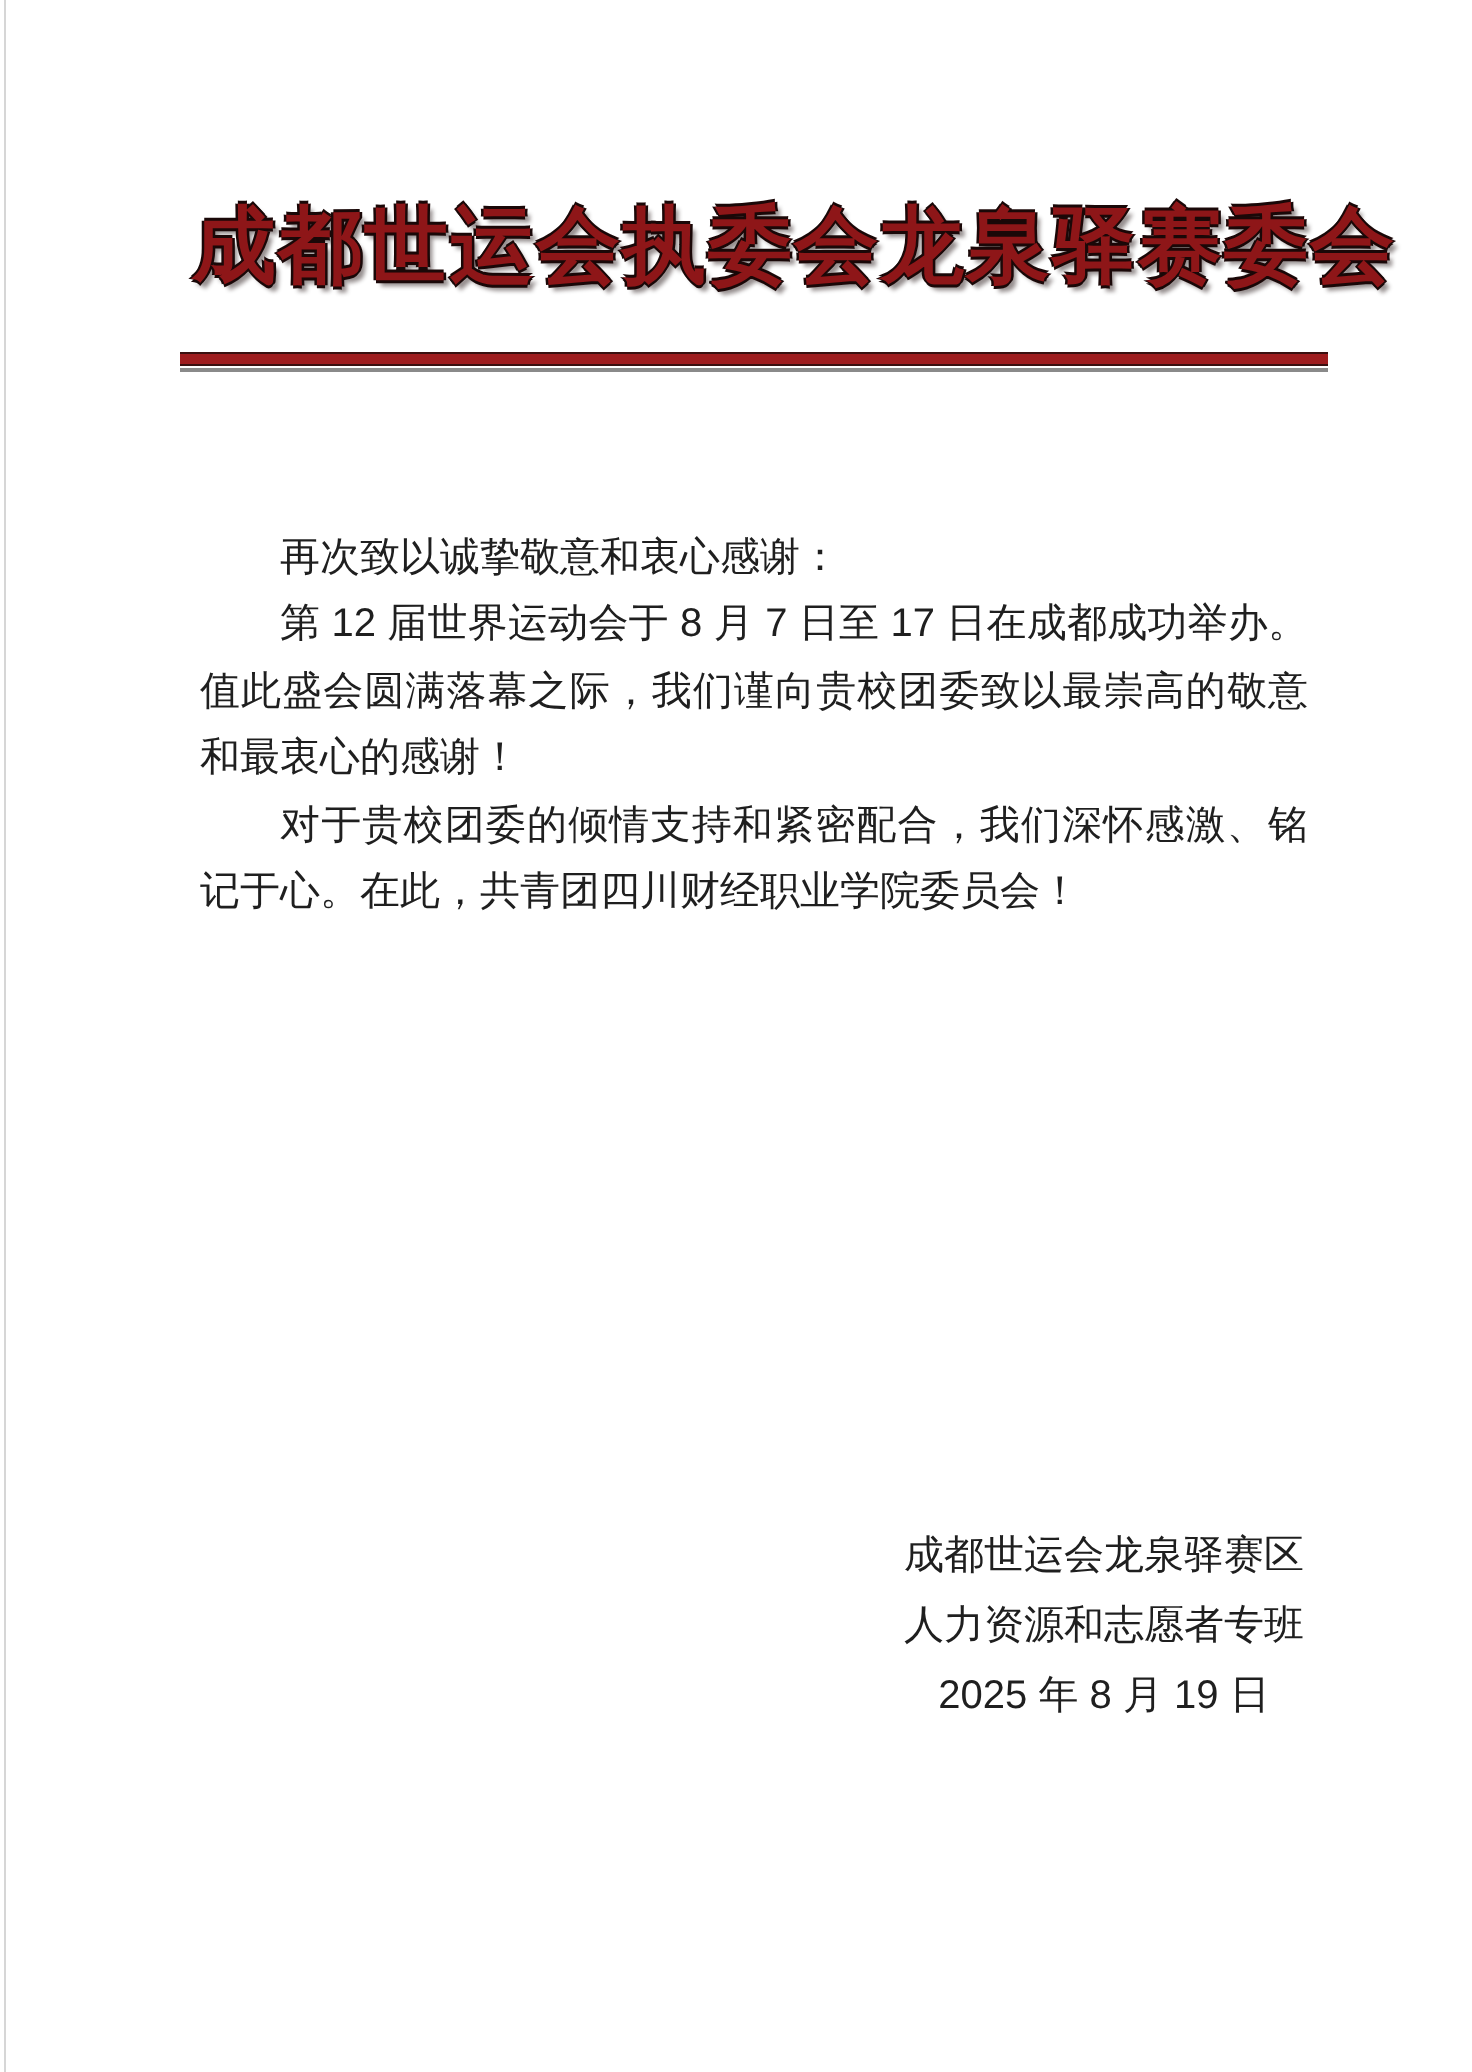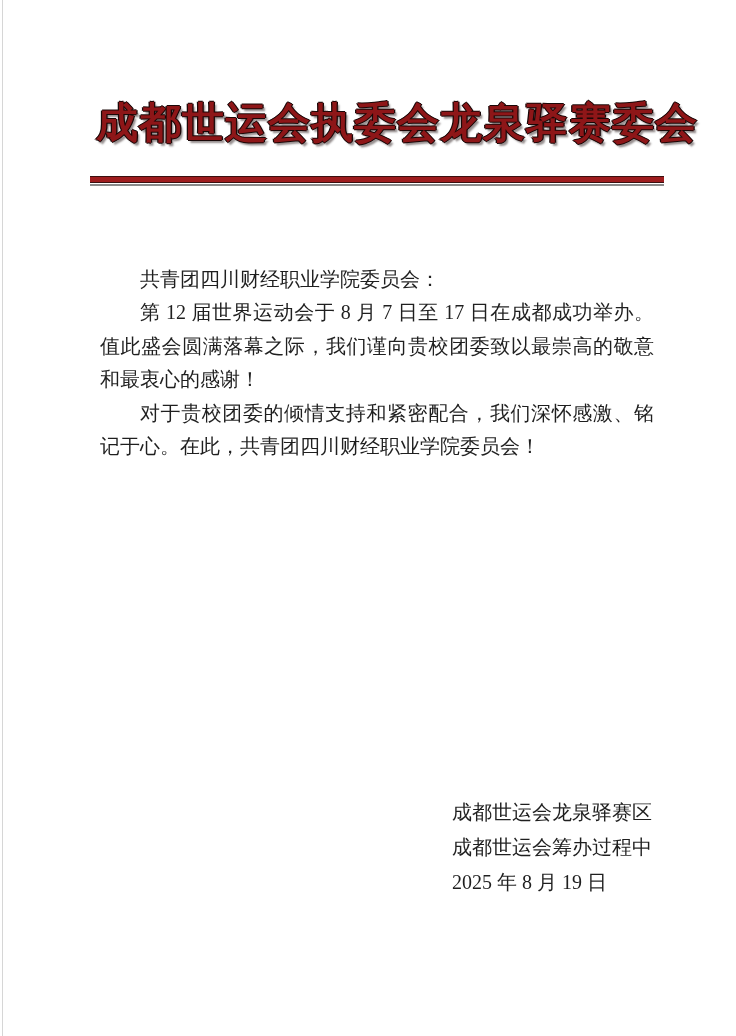--- a/index.html
+++ b/index.html
@@ -6,21 +6,21 @@
     margin: 0;
     padding: 0;
     background: #ffffff;
   }
   .page {
     position: relative;
     width: 736px;
     height: 1036px;
     background: #ffffff;
     overflow: hidden;
-    font-family: Liberation Serif, serif;
+    font-family: Liberation Sans, sans-serif;
     color: #222222;
   }
   
   .scan-edge {
     position: absolute;
     left: 2px;
     top: 0;
     bottom: 0;
     width: 1px;
     background: #d6d6d6;
@@ -92,56 +92,56 @@
   .letter-body p {
     margin: 0;
     padding: 0;
     text-indent: 2em;
   }
   .salutation {
     text-indent: 0;
   }
   .signature-block {
     position: absolute;
-    top: 795px;
+    top: 761px;
     right: 84px;
     font-size: 20px;
     line-height: 35px;
     color: #1f1f1f;
     text-align: right;
   }
   .signature-block .sig-line {
     white-space: nowrap;
   }
   .signature-block .sig-date {
-    text-align: left;
+    text-align: center;
     white-space: nowrap;
   }
 </style>
 </head>
 <body>
 
 <div class="page">
 
   <div class="scan-edge"></div>
 
   <div class="letterhead-title">成都世运会执委会龙泉驿赛委会</div>
 
   <div class="letterhead-rule">
     <div class="rule-red"></div>
     <div class="rule-gap"></div>
     <div class="rule-gray"></div>
   </div>
 
 
   <div class="letter-body">
-    <p class="salutation">共青团四川财经职业学院委员会：</p>
+    <p class="salutation">再次致以诚挚敬意和衷心感谢：</p>
     <p>第 12 届世界运动会于 8 月 7 日至 17 日在成都成功举办。值此盛会圆满落幕之际，我们谨向贵校团委致以最崇高的敬意和最衷心的感谢！</p>
     <p>对于贵校团委的倾情支持和紧密配合，我们深怀感激、铭记于心。在此，共青团四川财经职业学院委员会！</p>
   </div>
 
   <div class="signature-block">
     <div class="sig-line">成都世运会龙泉驿赛区</div>
-    <div class="sig-line">成都世运会筹办过程中</div>
+    <div class="sig-line">人力资源和志愿者专班</div>
     <div class="sig-date">2025 年 8 月 19 日</div>
   </div>
 
 </div>
 
 </body></html>

